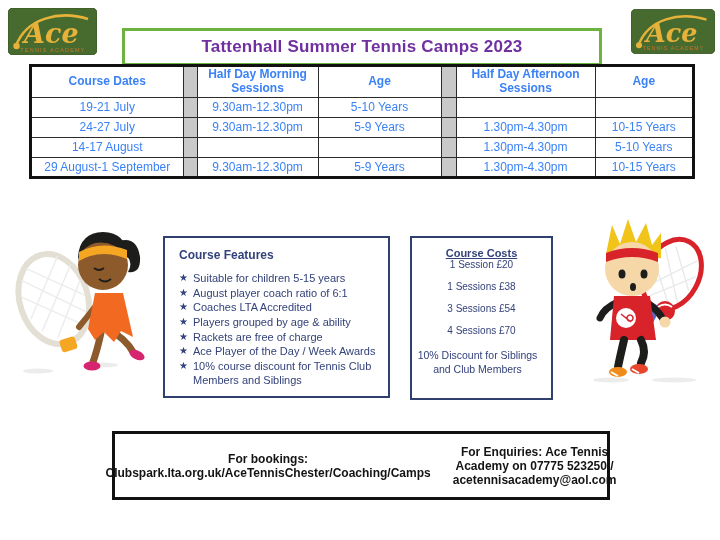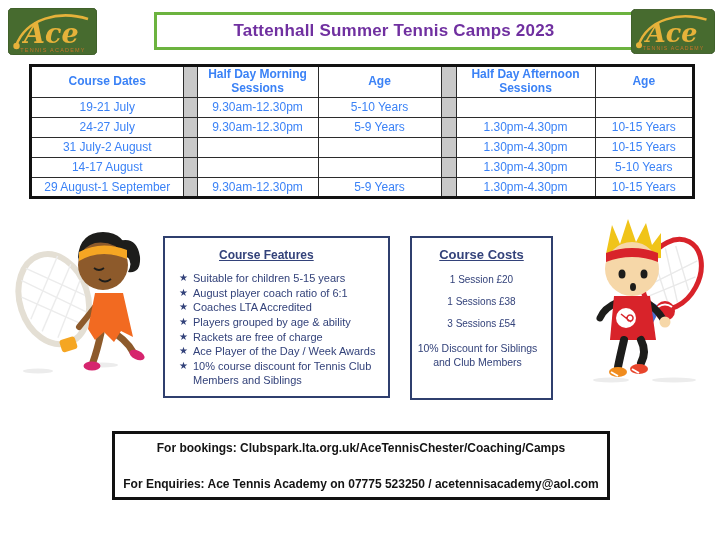--- a/index.html
+++ b/index.html
@@ -4,57 +4,57 @@
 <style>
   * { margin: 0; padding: 0; box-sizing: border-box; }
   html, body { width: 720px; height: 540px; background: #fff; }
   body { font-family: "Liberation Sans", sans-serif; position: relative; overflow: hidden; }
   #page { position: absolute; inset: 0; background: #fff; }
 
   
   .logo { position: absolute; width: 89px; height: 47px; }
   .logo-left { left: 8px; top: 8px; }
   .logo-right { left: 631px; top: 9px; width: 84px; height: 45px; }
-  .title-box { position: absolute; left: 122px; top: 12px; width: 480px; height: 38px;
-    border: 3px solid #6cb33f; background: #fff; display: flex; align-items: center; justify-content: center; margin-left: 32px; }
+  .title-box { position: absolute; left: 122px; top: 28px; width: 480px; height: 38px;
+    border: 3px solid #6cb33f; background: #fff; display: flex; align-items: center; justify-content: center; }
   .title-box span { color: #7030a0; font-weight: bold; font-size: 17px; letter-spacing: 0.2px; }
 
   
   .camps-table { position: absolute; left: 30px; top: 65px; border-collapse: collapse;
     table-layout: fixed; width: 662px; }
   .camps-table th, .camps-table td { border: 1px solid #2b2b2b; text-align: center;
     color: #3b82f6; font-size: 12px; padding: 1px 2px; overflow: hidden; white-space: normal; }
   .camps-table { border: 2px solid #111; }
   .camps-table thead th { font-weight: bold; height: 31px; line-height: 1.15; vertical-align: middle; }
   .camps-table tbody td { height: 20px; font-weight: normal; }
   .camps-table .sep { background: #c9c9c9; padding: 0; }
   .camps-table { outline: 1px solid #111; }
 
   
   .features-box { position: absolute; left: 163px; top: 236px; width: 227px; height: 162px;
     border: 2px solid #2f3f6e; background: #fff; padding: 10px 10px 0 14px; color: #33427a; }
-  .features-title { font-size: 12px; font-weight: bold; text-decoration: underline; margin-bottom: 9px; margin-left: 40px; }
+  .features-title { font-size: 12px; font-weight: bold; margin-bottom: 9px; }
   .features-list { list-style: none; }
   .features-list li { display: flex; font-size: 11px; line-height: 1.33; }
   .features-list .star { width: 14px; flex: 0 0 14px; font-size: 10px; }
   .features-list .ftext { flex: 1; }
 
   .costs-box { position: absolute; left: 410px; top: 236px; width: 143px; height: 164px;
     border: 2px solid #2f3f6e; background: #fff; color: #33427a; text-align: center; padding-top: 9px; }
-  .costs-title { font-size: 13px; font-weight: bold; text-decoration: underline; margin-bottom: 12px; }
+  .costs-title { font-size: 11px; font-weight: bold; text-decoration: underline; }
   .cost-line { font-size: 10px; margin-bottom: 11px; }
   .cost-discount { font-size: 10.5px; line-height: 1.3; padding: 2px 8px 0 0; }
 
   .illustration { position: absolute; }
   .illus-left { left: 0px; top: 213px; width: 158px; height: 182px; }
   .illus-right { left: 566px; top: 212px; width: 152px; height: 186px; }
 
   
   .booking-box { position: absolute; left: 112px; top: 431px; width: 498px; height: 69px;
-    border: 3px solid #111; background: #fff; display: flex; flex-direction: column;
+    border: 3px solid #111; background: #fff; display: flex; flex-direction: row;
     align-items: center; justify-content: center; gap: 22px; }
   .booking-line { color: #141414; font-weight: bold; font-size: 12px; text-align: center; width: 100%; }
 </style>
 </head>
 <body>
 
 <div id="page">
 
   <div class="logo logo-left">
     <svg viewBox="0 0 89 47" width="100%" height="100%">
@@ -109,29 +109,20 @@
         <td>5-10 Years</td>
         <td class="sep"></td>
         <td></td>
         <td></td>
       </tr>
       <tr>
         <td>24-27 July</td>
         <td class="sep"></td>
         <td>9.30am-12.30pm</td>
         <td>5-9 Years</td>
-        <td class="sep"></td>
-        <td>1.30pm-4.30pm</td>
-        <td>10-15 Years</td>
-      </tr>
-      <tr>
-        <td>31 July-2 August</td>
-        <td class="sep"></td>
-        <td></td>
-        <td></td>
         <td class="sep"></td>
         <td>1.30pm-4.30pm</td>
         <td>10-15 Years</td>
       </tr>
       <tr>
         <td>14-17 August</td>
         <td class="sep"></td>
         <td></td>
         <td></td>
         <td class="sep"></td>
@@ -213,20 +204,21 @@
         <span class="ftext">10% course discount for Tennis Club Members and Siblings</span>
         </li>
     </ul>
   </div>
 
   <div class="costs-box">
     <div class="costs-title">Course Costs</div>
     <div class="cost-line">1 Session £20</div>
     <div class="cost-line">1 Sessions £38</div>
     <div class="cost-line">3 Sessions £54</div>
+    <div class="cost-line">4 Sessions £70</div>
     <div class="cost-discount">10% Discount for Siblings and Club Members</div>
   </div>
 
   <div class="illustration illus-right">
     <svg viewBox="0 0 152 186" width="100%" height="100%">
       <ellipse cx="45" cy="168" rx="18" ry="2.5" fill="#ececec"></ellipse>
       <ellipse cx="108" cy="168" rx="22" ry="2.5" fill="#ececec"></ellipse>
       <g transform="rotate(28 104 66)">
         <ellipse cx="104" cy="62" rx="27" ry="37" fill="#ffffff" stroke="#d8232a" stroke-width="5"></ellipse>
         <g stroke="#e9e9e9" stroke-width="1.4">

